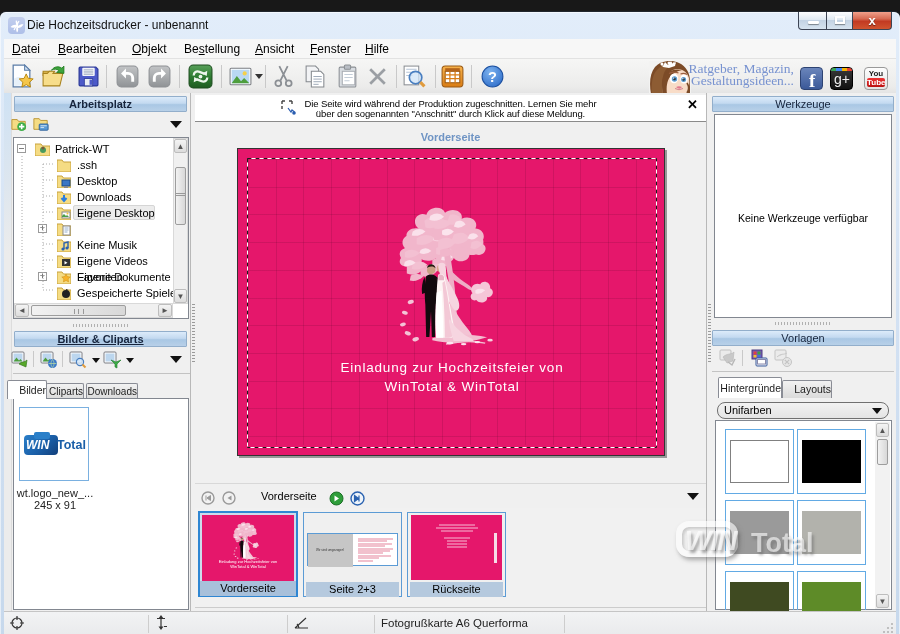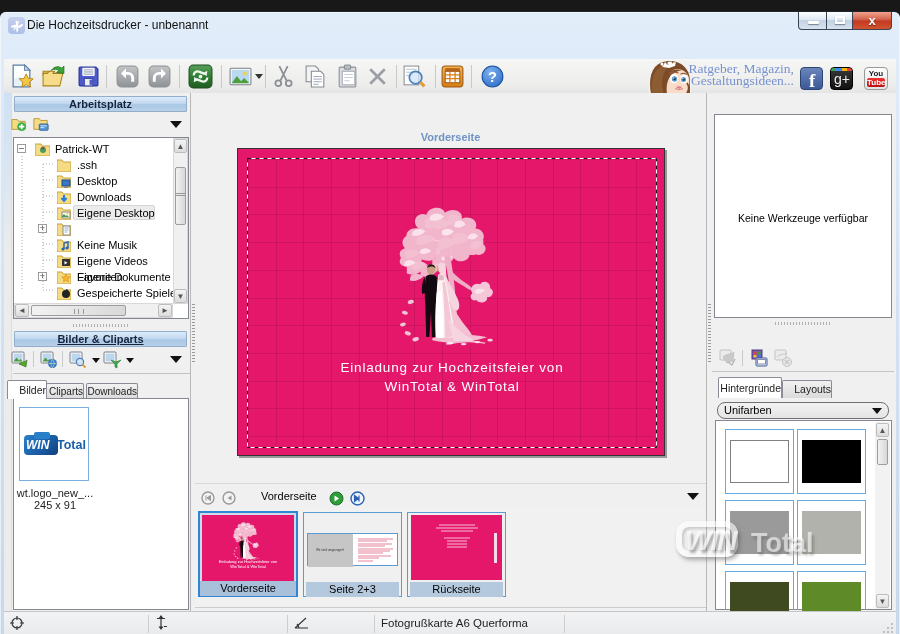--- a/index.html
+++ b/index.html
@@ -181,20 +181,29 @@
         <div class="abs" style="left:9px;top:9px;width:11px;height:3px;background:#fff;box-shadow:0 1px 1px rgba(0,0,0,.4);border-radius:1px;"></div>
       </div>
     <div class="capbtn" id="btnmax">
         <div class="abs" style="left:8px;top:4px;width:10px;height:8px;border:2px solid #fff;box-shadow:0 1px 1px rgba(0,0,0,.35);"></div>
       </div>
     <div class="capbtn" id="btncls">
         <div class="glyph" style="top:1px;font-size:13px;">x</div>
       </div>
   </div>
 
+  <div id="menubar">
+    <span style="left:8px"><u>D</u>atei</span>
+    <span style="left:54px"><u>B</u>earbeiten</span>
+    <span style="left:128px"><u>O</u>bjekt</span>
+    <span style="left:180px">Be<u>s</u>tellung</span>
+    <span style="left:251px"><u>A</u>nsicht</span>
+    <span style="left:306px"><u>F</u>enster</span>
+    <span style="left:361px"><u>H</u>ilfe</span>
+  </div>
 
   <div id="toolbar">
     <svg class="ticon" style="left:5px" viewBox="0 0 24 24">
         <path d="M4 1h11l5 5v16H4z" fill="#fdfeff" stroke="#5b7da8" stroke-width="1.2"></path>
         <path d="M15 1l5 5h-5z" fill="#cfe0f2" stroke="#5b7da8" stroke-width="1"></path>
         <path d="M5 14 C9 11,14 12,18 20 L5 21 Z" fill="#dce9f6" opacity="0.7"></path>
         <path d="M16.5 9.5l2 4.3 4.7.5-3.5 3.2.9 4.6-4.1-2.3-4.1 2.3.9-4.6L9.8 14.3l4.7-.5z" fill="#f5c64a" stroke="#b8860b" stroke-width="0.9"></path>
       </svg>
     <svg class="ticon" style="left:37px" viewBox="0 0 24 24">
         <path d="M2 7h7l2 2h8v2H2z" fill="#e8c25a" stroke="#a8821d" stroke-width="1"></path>
@@ -524,20 +533,29 @@
       <div class="abs" style="left:5px;top:8px;width:70px;height:74px;border:1px solid #7ab0e0;background:#fff;">
         <div class="abs" style="left:4px;top:27px;width:34px;height:20px;border-radius:4px;background:linear-gradient(135deg,#2a7fc9 0%,#1a5fa8 55%,#123f7a 100%);"></div>
         <div class="abs" style="left:14px;top:24px;width:16px;height:7px;border-radius:2px;background:#2a7fc9;"></div>
         <div class="abs" style="left:6px;top:30px;font-size:12px;font-weight:bold;font-style:italic;color:#fff;letter-spacing:0;">WIN</div>
         <div class="abs" style="left:37px;top:30px;font-size:12.5px;font-weight:bold;color:#1a5fa8;">Total</div>
       </div>
       <div class="abs" style="left:0px;top:88px;width:82px;text-align:center;font-size:11px;color:#222;">wt.logo_new_...</div>
       <div class="abs" style="left:0px;top:100px;width:82px;text-align:center;font-size:11px;color:#222;">245 x 91</div>
     </div>
 
+    <div class="abs" id="notify" style="left:191px;top:2px;width:511px;height:27px;background:#fff;border-bottom:1px solid #8a8a8a;">
+      <svg class="abs" style="left:86px;top:5px" width="16" height="16" viewBox="0 0 16 16">
+          <path d="M1 1h3M8 1h3M1 1v3M11 1v3M1 6v3" stroke="#444" stroke-width="1.4" fill="none"></path>
+          <path d="M7 8l3 4 1-2 2.5 2" stroke="#2a5db0" stroke-width="1.2" fill="none"></path>
+          <circle cx="13" cy="13" r="1.8" fill="#2a5db0"></circle>
+        </svg>
+      <div class="abs" style="left:0;top:4px;width:511px;text-align:center;font-size:9.5px;color:#000;line-height:9.5px;letter-spacing:-0.1px;">Die Seite wird während der Produktion zugeschnitten. Lernen Sie mehr<br>über den sogenannten "Anschnitt" durch Klick auf diese Meldung.</div>
+      <div class="abs" style="left:492px;top:2px;font-size:13px;font-weight:bold;color:#000;">✕</div>
+    </div>
     <div class="abs" style="left:191px;top:30px;width:511px;height:360px;" id="canvas">
       <div class="abs" style="left:0;top:8px;width:511px;text-align:center;font-size:11px;font-weight:bold;color:#6f94c4;">Vorderseite</div>
     </div>
     <div id="card">
       <div id="cardgrid"></div>
       <svg class="abs" style="left:9px;top:9px;" width="410" height="290">
         <rect x="0.5" y="0.5" width="409" height="289" fill="none" stroke="#1a1a1a" stroke-width="1" stroke-dasharray="4 4"></rect>
         <rect x="0.5" y="0.5" width="409" height="289" fill="none" stroke="#ffffff" stroke-width="1" stroke-dasharray="4 4" stroke-dashoffset="4"></rect>
       </svg>
       <div id="illus" class="abs" style="left:161px;top:57px;">
@@ -620,24 +638,26 @@
         </div>
         <div class="abs" style="left:2px;top:69px;width:93px;height:15px;background:#b5c9de;text-align:center;font-size:11px;line-height:15px;color:#000;">Rückseite</div>
       </div>
     </div>
 
     <div class="abs" style="left:186px;top:0;width:1px;height:519px;background:#b8b8b8;"></div>
     <div class="abs" style="left:702px;top:0;width:1px;height:519px;background:#b8b8b8;"></div>
     <div class="abs" style="left:188px;top:211px;width:3px;height:58px;background:repeating-linear-gradient(180deg,#9a9a9a 0 1px,transparent 1px 3px);"></div>
     <div class="abs" style="left:704px;top:211px;width:3px;height:58px;background:repeating-linear-gradient(180deg,#9a9a9a 0 1px,transparent 1px 3px);"></div>
 
+    <div class="phead" style="left:708px;top:3px;width:182px;font-weight:normal;">Werkzeuge</div>
     <div class="whitebox" style="left:710px;top:21px;width:178px;height:204px;">
       <div class="abs" style="left:0;top:97px;width:100%;text-align:center;font-size:10.5px;color:#000;">Keine Werkzeuge verfügbar</div>
     </div>
     <div class="hsplit" style="left:708px;top:228px;width:182px;"></div>
+    <div class="phead" style="left:708px;top:237px;width:182px;font-weight:normal;">Vorlagen</div>
     <div id="rp-toolbar" class="abs" style="left:708px;top:253px;width:182px;height:25px;">
       <svg class="abs" style="left:7px;top:3px" width="18" height="18" viewBox="0 0 18 18" opacity="0.55">
           <rect x="1" y="1" width="11" height="10" rx="1" fill="#e8e8e8" stroke="#999"></rect>
           <path d="M4 8c4-4 8-2 11-5l-1 9-6 2z" fill="#aaa" stroke="#888" stroke-width="0.6"></path>
           <path d="M9 13l4 3 3-6" fill="none" stroke="#888" stroke-width="1.4"></path>
         </svg>
       <div class="tbsep" style="left:30px;top:4px;height:16px;"></div>
       <svg class="abs" style="left:38px;top:3px" width="19" height="19" viewBox="0 0 19 19">
           <rect x="2" y="1" width="10" height="9" fill="#7a5ab5" stroke="#4a3a80"></rect>
           <rect x="3.5" y="2.5" width="3" height="3" fill="#e04040"></rect>

